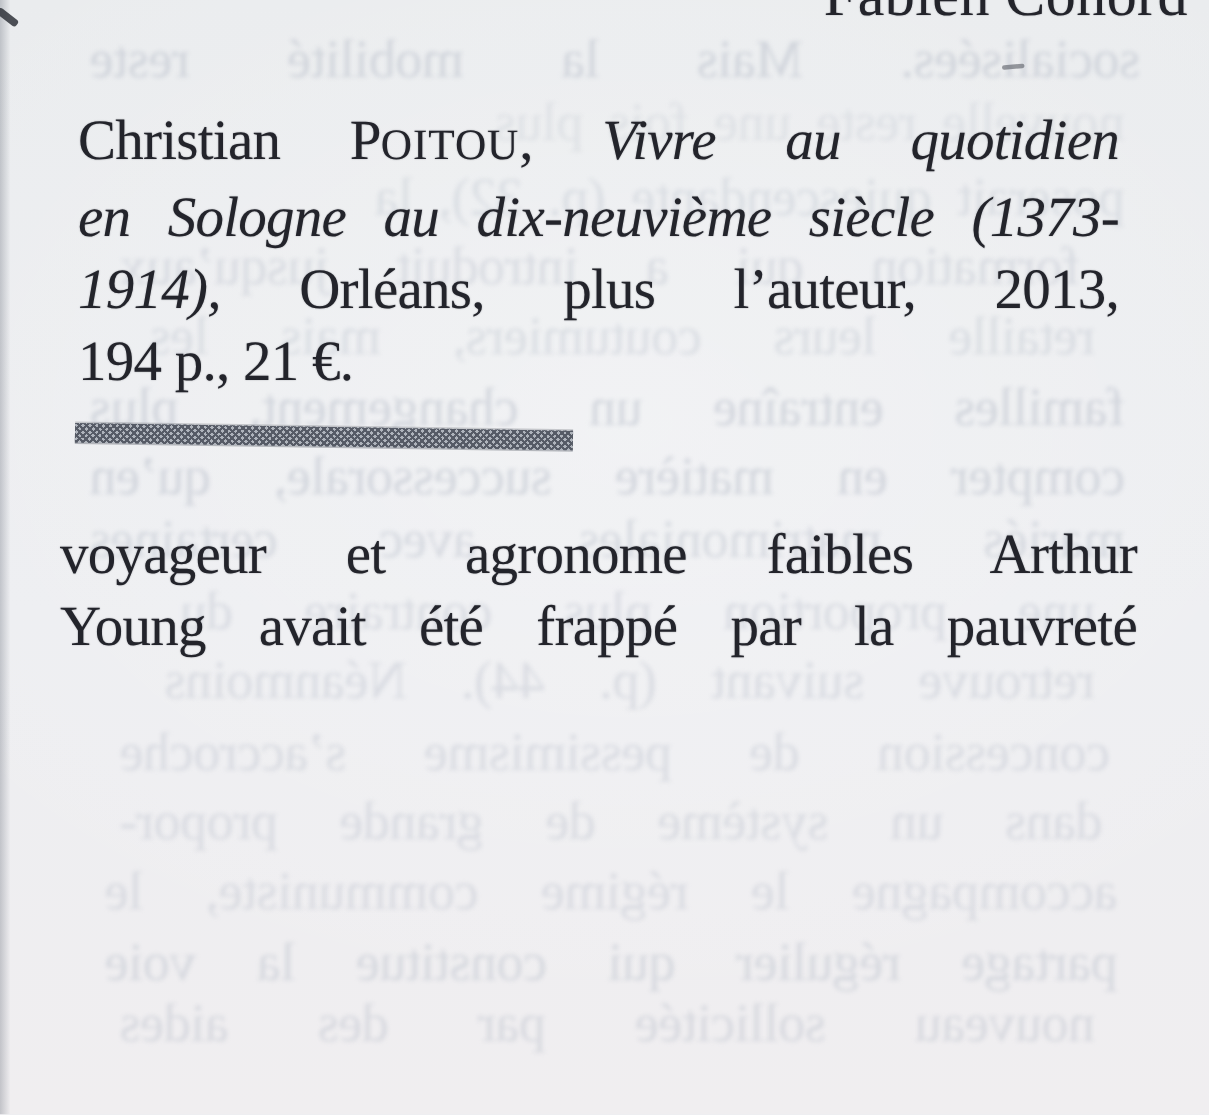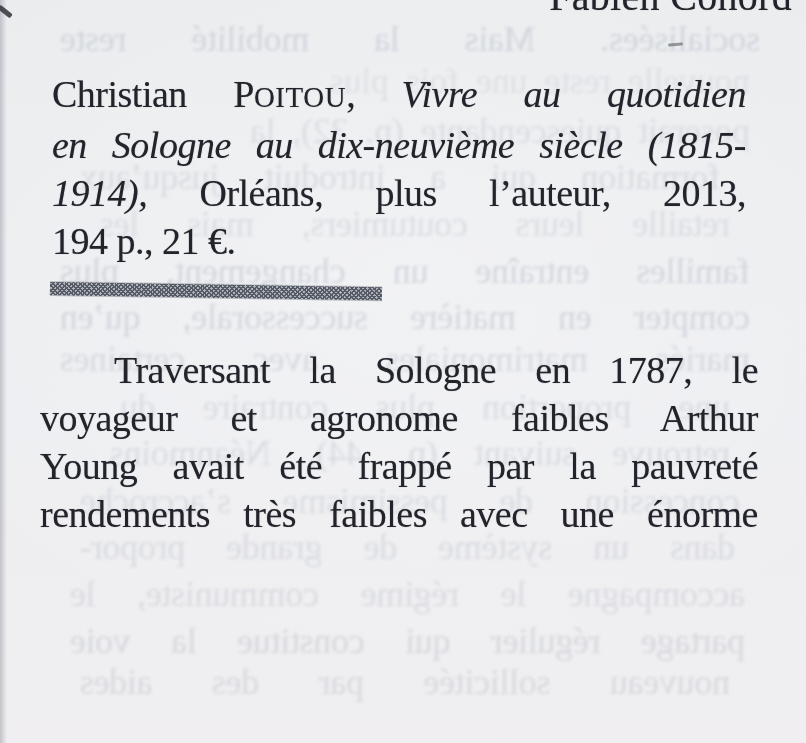--- a/index.html
+++ b/index.html
@@ -119,31 +119,29 @@
       <div class="gline" style="left: 80px; top: 528px; width: 655px; font-size: 36px; opacity: 0.42;">dans un système de grande propor-</div>
       <div class="gline" style="left: 70px; top: 575px; width: 675px; font-size: 36px; opacity: 0.42;">accompagne le régime communiste, le</div>
       <div class="gline" style="left: 70px; top: 622px; width: 675px; font-size: 36px; opacity: 0.48;">partage régulier qui constitue la voie</div>
       <div class="gline" style="left: 80px; top: 663px; width: 650px; font-size: 36px; opacity: 0.45;">nouveau sollicitée par des aides</div>
     </div>
 
   <div class="running-head ink">Fabien Conord</div>
 
   <div class="citation ink" id="citation">
       <div class="cline just"><span>Christian P</span><span class="sc">OITOU</span><span>, </span><span class="it">Vivre au quotidien</span></div>
-      <div class="cline just"><span class="it">en Sologne au dix-neuvième siècle (1815-</span></div>
+      <div class="cline just"><span class="it">en Sologne au dix-neuvième siècle (1373-</span></div>
       <div class="cline just"><span class="it">1914),</span><span> Orléans, plus l’auteur, 2013,</span></div>
       <div class="cline"><span>194 p., 21 €.</span></div>
     </div>
 
   <div class="divider"></div>
 
   <div class="bodytext ink" id="bodytext">
-      <div class="bline just indent">Traversant la Sologne en 1787, le</div>
       <div class="bline just">voyageur et agronome faibles Arthur</div>
       <div class="bline just">Young avait été frappé par la pauvreté</div>
-      <div class="bline just">rendements très faibles avec une énorme</div>
     </div>
 
   <div class="edge-left"></div>
   <div class="corner-tick"></div>
   <div class="speck"></div>
 
 </div>
 
 </body></html>

